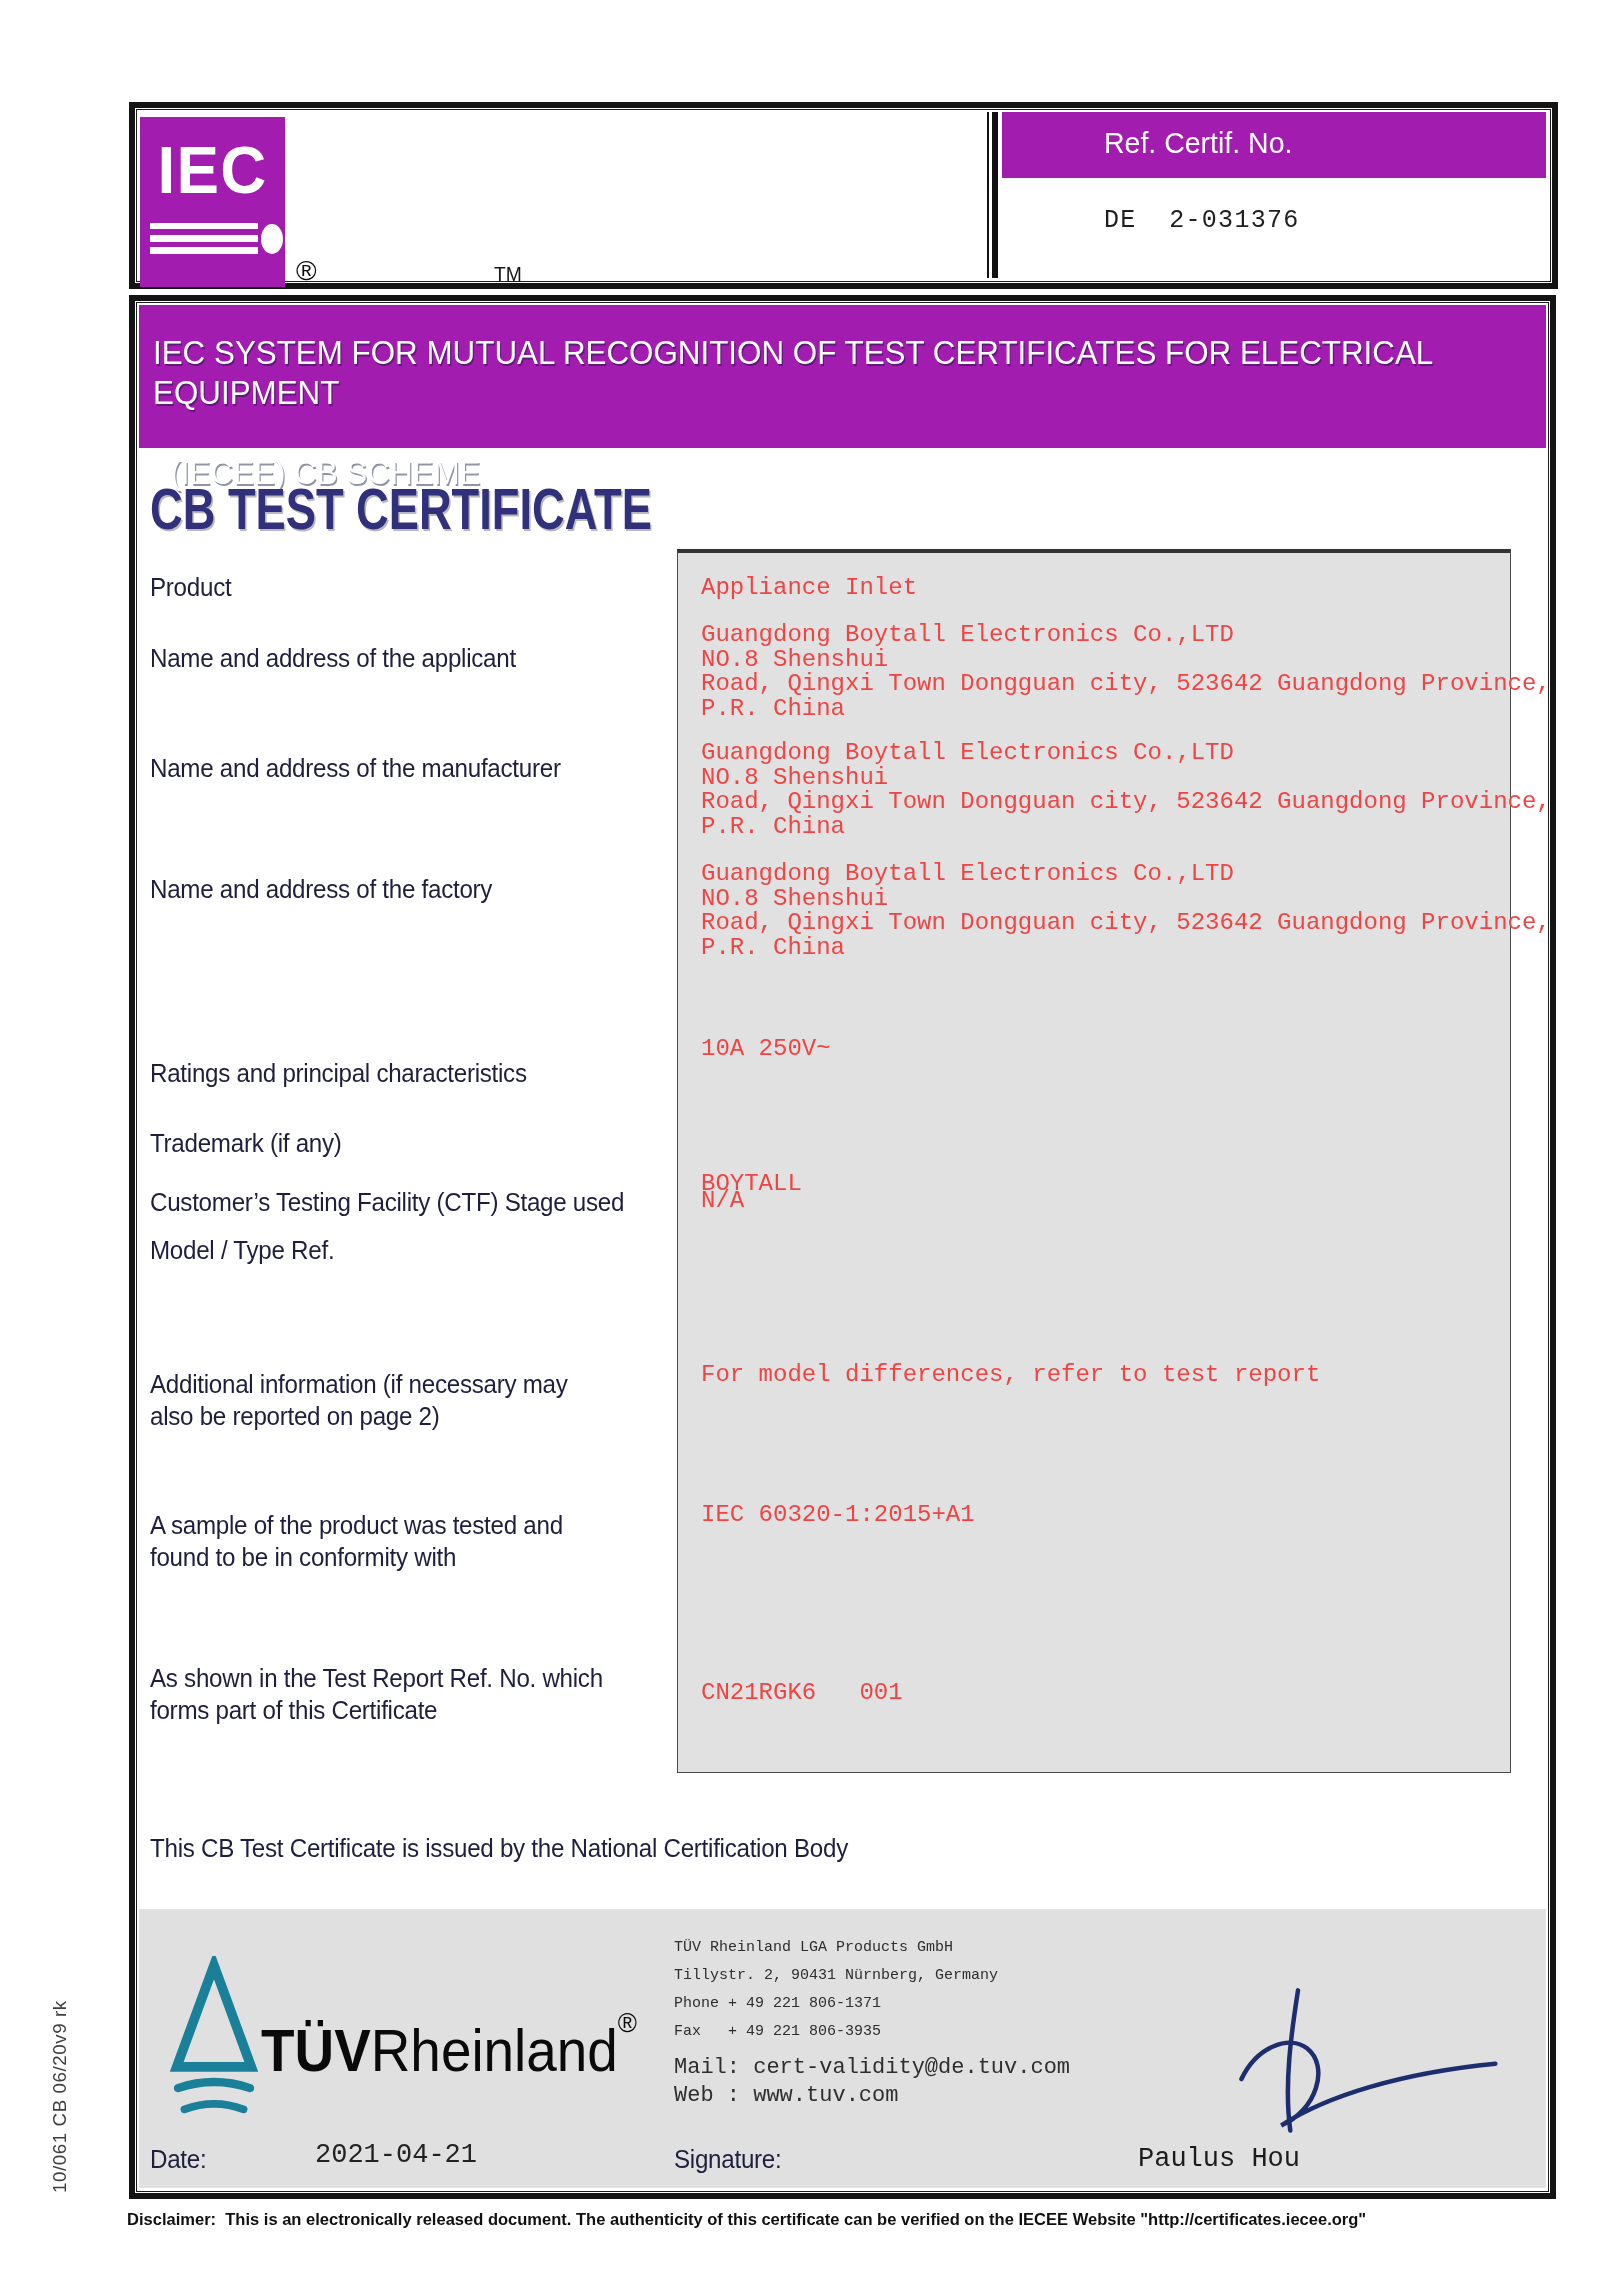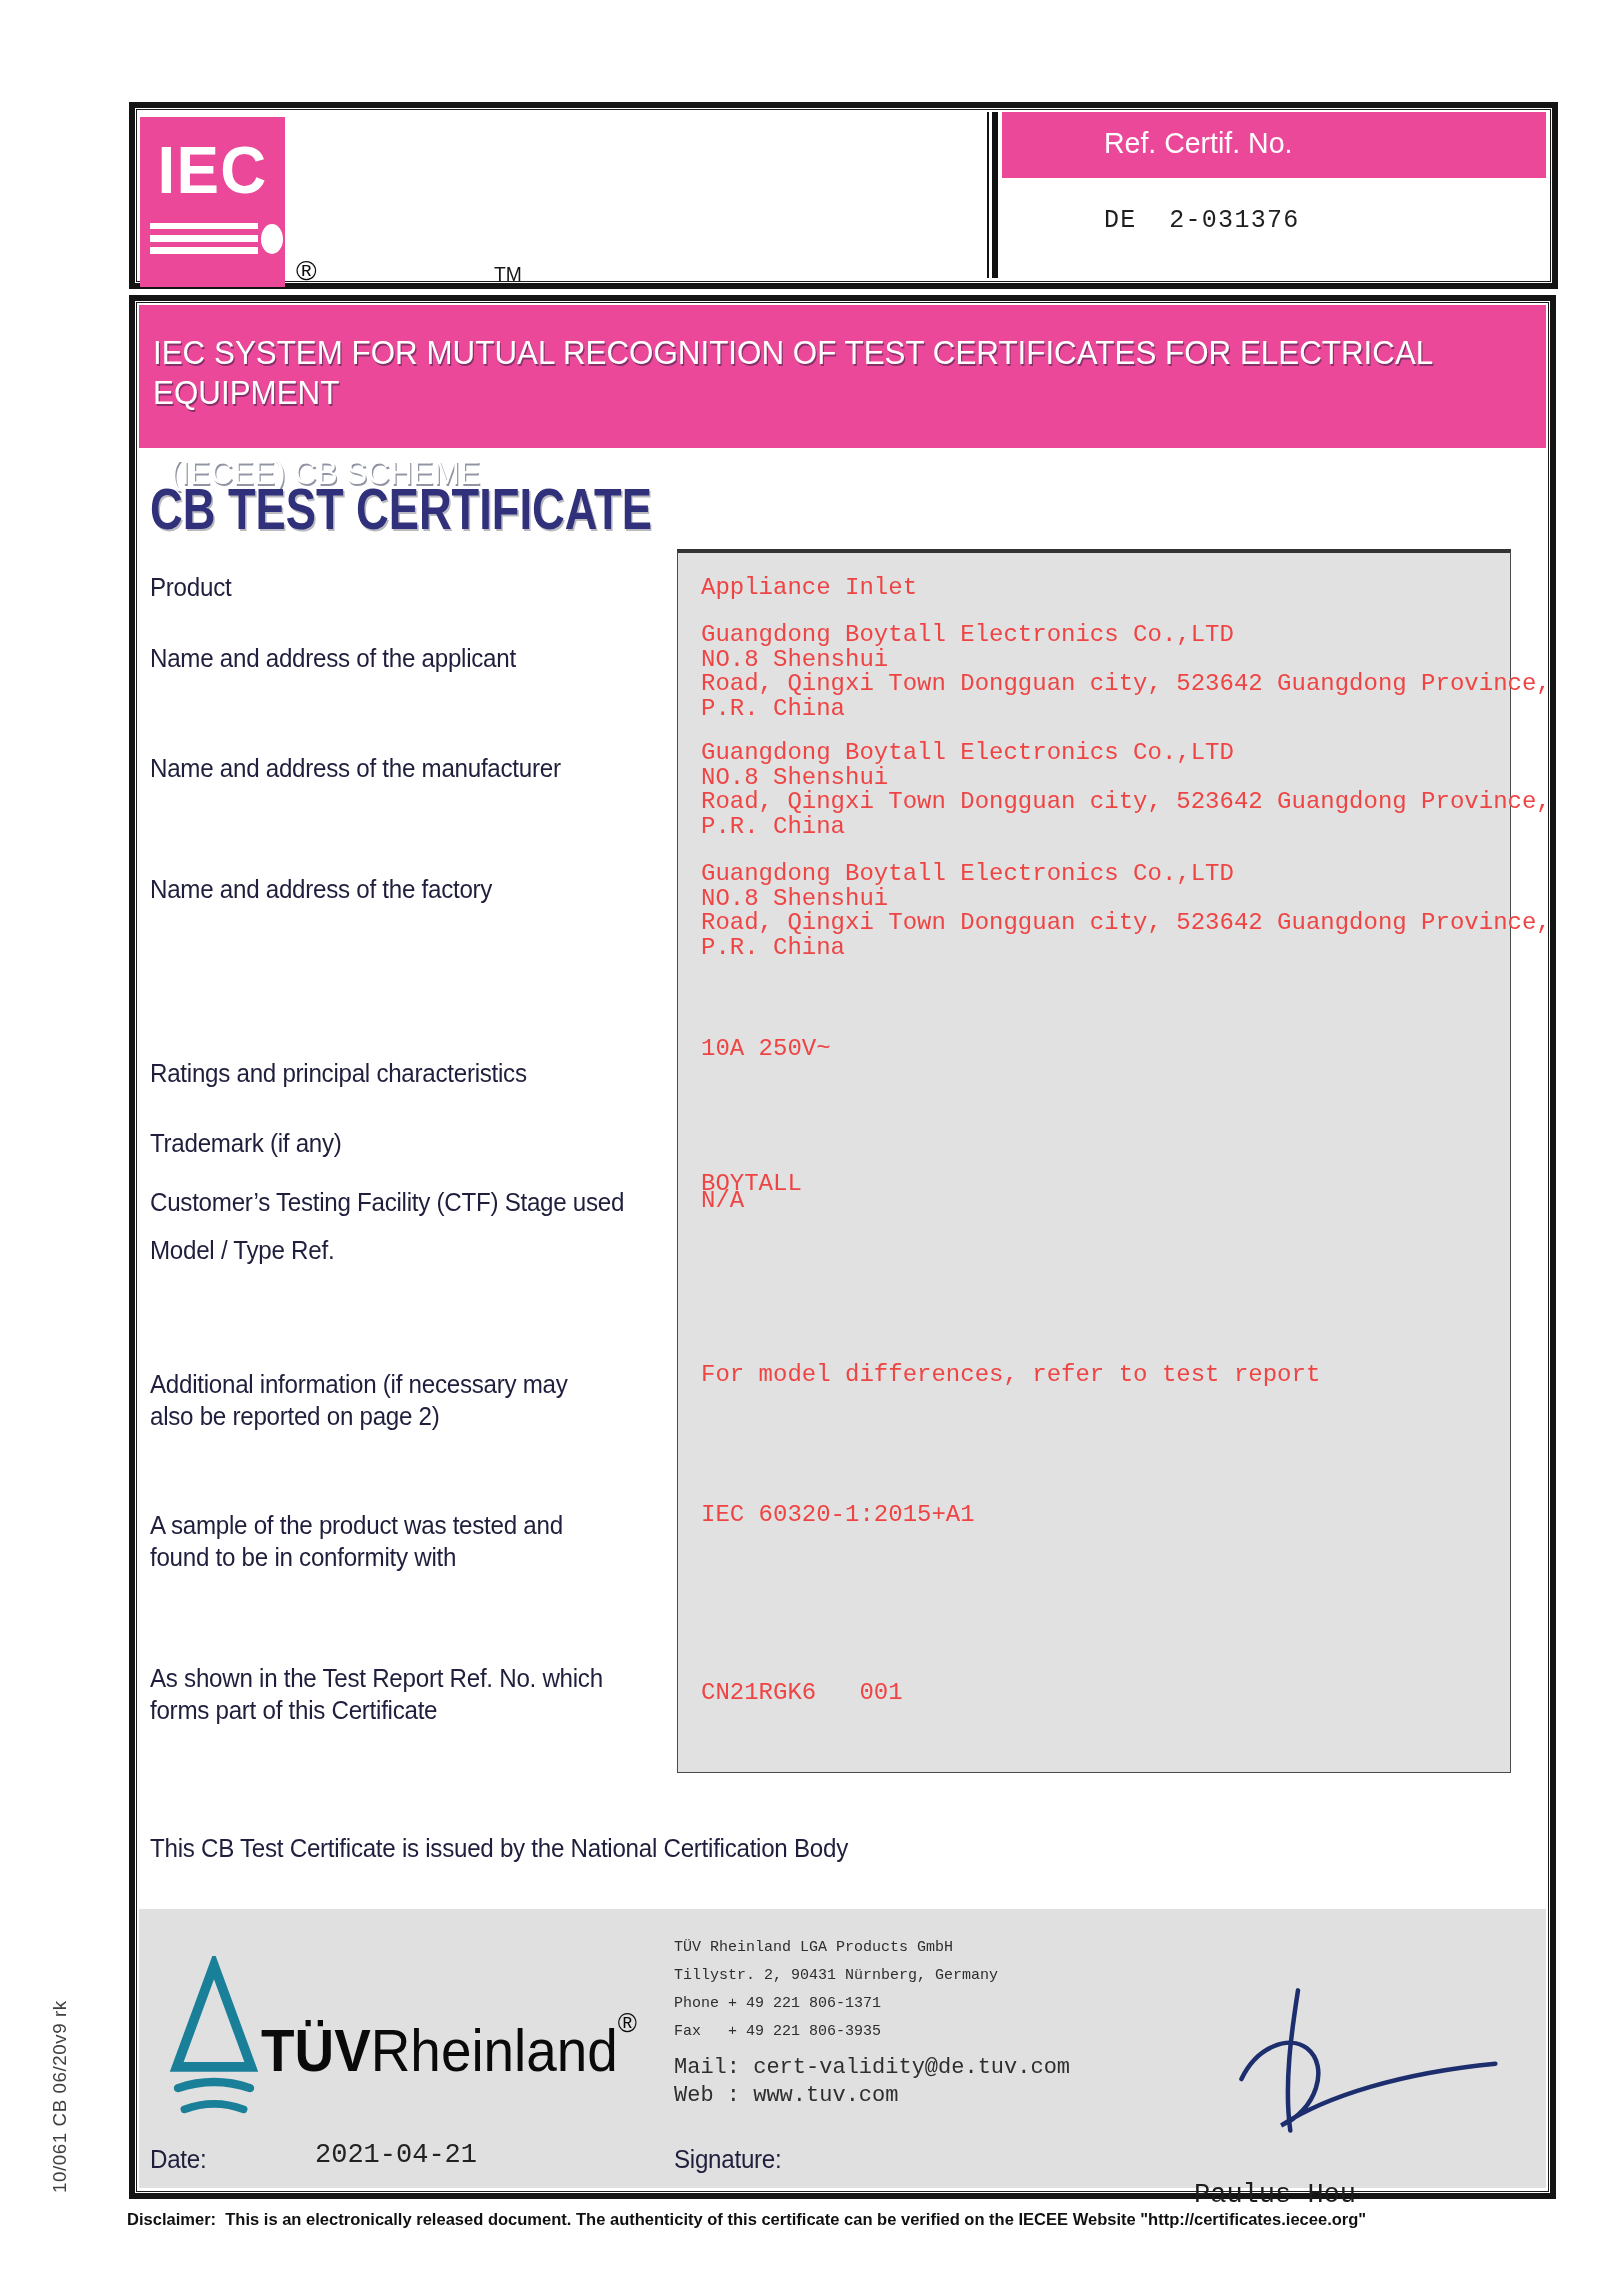--- a/index.html
+++ b/index.html
@@ -7,21 +7,21 @@
         font-family:"Liberation Sans",sans-serif;}
   .abs{position:absolute;}
   
   .dbox{position:absolute;border:6.4px solid #141414;background:#ffffff;box-sizing:border-box;}
   .dbox-inner{position:absolute;inset:1.3px;border:1.9px solid #1a1a1a;}
   
   .lbl{position:absolute;font-size:26px;line-height:32px;color:#1f1f3d;letter-spacing:-0.3px;
        transform:scaleX(0.93);transform-origin:0 0;white-space:pre-wrap;}
   .val{position:absolute;font-family:"Liberation Mono","DejaVu Sans Mono",monospace;
        font-size:24px;line-height:24.5px;color:#ef4444;white-space:pre-wrap;}
-  .blue{background:#ec4899;}
+  .blue{background:#a21caf;}
   .banner-text{position:absolute;color:#ffffff;font-size:33px;line-height:40px;
        transform:scaleX(0.95);transform-origin:0 0;white-space:pre-wrap;
        text-shadow:1.3px 1.9px 0.6px rgba(10,20,50,0.45);}
   .page-title{position:absolute;font-size:58px;font-weight:700;color:#31317b;
        transform:scaleX(0.78);transform-origin:0 0;white-space:nowrap;
        text-shadow:1.9px 1.9px 0 rgba(100,100,115,0.45);}
   .ref-label{position:absolute;color:#ffffff;font-size:30px;transform:scaleX(0.95);
        transform-origin:0 0;white-space:nowrap;}
   .ref-no{position:absolute;font-family:"Liberation Mono","DejaVu Sans Mono",monospace;
        font-size:25px;letter-spacing:1.3px;color:#1f1f1f;white-space:pre;}
@@ -145,21 +145,21 @@
 Tillystr. 2, 90431 Nürnberg, Germany
 Phone + 49 221 806-1371
 Fax   + 49 221 806-3935</div>
   <div class="val" style="left:674px;top:2054px;font-size:22px;line-height:28px;color:#2e2e2e;">Mail: cert-validity@de.tuv.com
 Web : www.tuv.com</div>
 
   <svg class="abs" style="left:1145px;top:1976px;" width="360" height="174" viewBox="0 0 560 270">
     <path d="M 238 22 C 228 86 216 168 226 240" fill="none" stroke="#1d2e6e" stroke-width="7" stroke-linecap="round"></path>
     <path d="M 150 160 C 175 108 225 92 252 112 C 288 140 266 210 212 232 C 282 186 400 150 545 136" fill="none" stroke="#1d2e6e" stroke-width="7" stroke-linecap="round"></path>
   </svg>
-  <div class="mono-big" style="left:1194px;top:2144px;margin-top:36px;">Paulus Hou</div>
+  <div class="mono-big" style="left:1138px;top:2144px;">Paulus Hou</div>
 
   <div class="lbl" style="left:150px;top:2143px;">Date:</div>
   <div class="mono-big" style="left:315px;top:2140px;color:#222222;">2021-04-21</div>
   <div class="lbl" style="left:674px;top:2143px;">Signature:</div>
 
   <div class="disclaimer" style="left:127px;top:2209px;">Disclaimer:  This is an electronically released document. The authenticity of this certificate can be verified on the IECEE Website "http://certificates.iecee.org"</div>
 
   <div class="side-code" style="left:49px;top:2193px;">10/061 CB 06/20v9 rk</div>
 
 </div>

